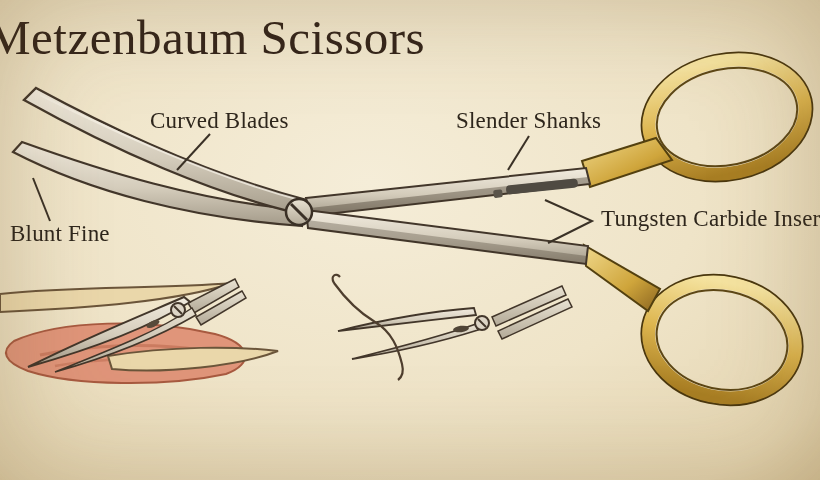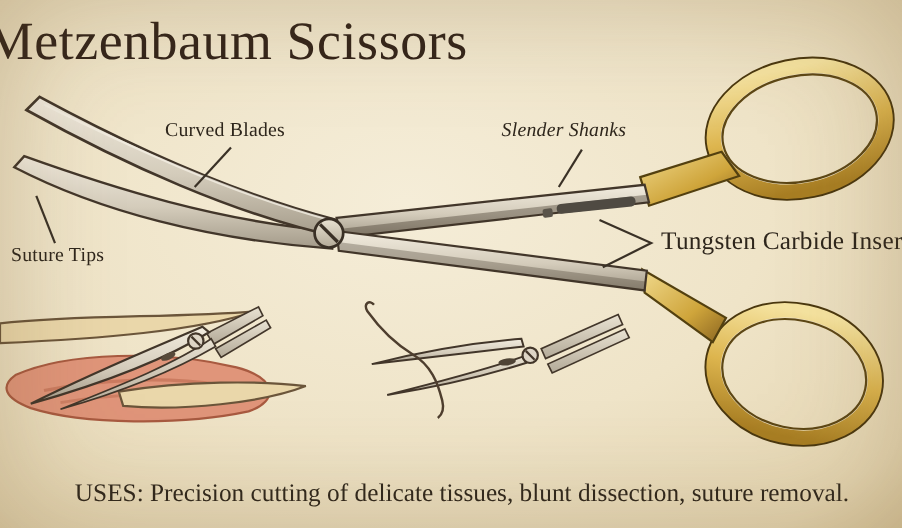--- a/index.html
+++ b/index.html
@@ -11,35 +11,35 @@
     font-family:"Liberation Serif", serif;
   }
   .vignette{
     position:absolute;inset:0;pointer-events:none;
     box-shadow: inset 0 0 110px rgba(110,82,38,.28);
   }
   .art{position:absolute;left:0;top:0;}
   .label{
     position:absolute;
     color:#2e261c;
-    font-size:18px;
+    font-size:23px;
     white-space:nowrap;
     letter-spacing:.2px;
   }
   .title{
     position:absolute;
     left:-13px;top:9px;
     font-size:49px;
     color:#33241a;
     white-space:nowrap;
     letter-spacing:.5px;
   }
   .tungsten{left:601px;top:206px;font-size:23px;}
   .curved{left:150px;top:108px;}
-  .slender{left:456px;top:108px;font-style:italic;}
+  .slender{left:456px;top:108px;}
   .blunt{left:10px;top:221px;}
   .fine-tissue{left:28px;top:390px;}
   .suture-cut{left:383px;top:390px;}
   .uses{
     position:absolute;left:68px;top:435px;
     font-size:23px;color:#2e261c;white-space:nowrap;
   }
 </style>
 </head>
 <body>
@@ -135,20 +135,19 @@
       <line x1="529" y1="136" x2="508" y2="170"></line>
       <line x1="33" y1="178" x2="50" y2="221"></line>
       <polyline points="545,200 592,221 548,243"></polyline>
     </g>
   </svg>
 
   <div class="title">Metzenbaum Scissors</div>
 
   <div class="label curved">Curved Blades</div>
   <div class="label slender">Slender Shanks</div>
-  <div class="label blunt">Suture Tips</div>
+  <div class="label blunt">Blunt Fine</div>
   <div class="label tungsten">Tungsten Carbide Inserts</div>
 
 
-  <div class="uses">USES: Precision cutting of delicate tissues, blunt dissection, suture removal.</div>
 
   <div class="vignette"></div>
 </div>
 
 </body></html>

